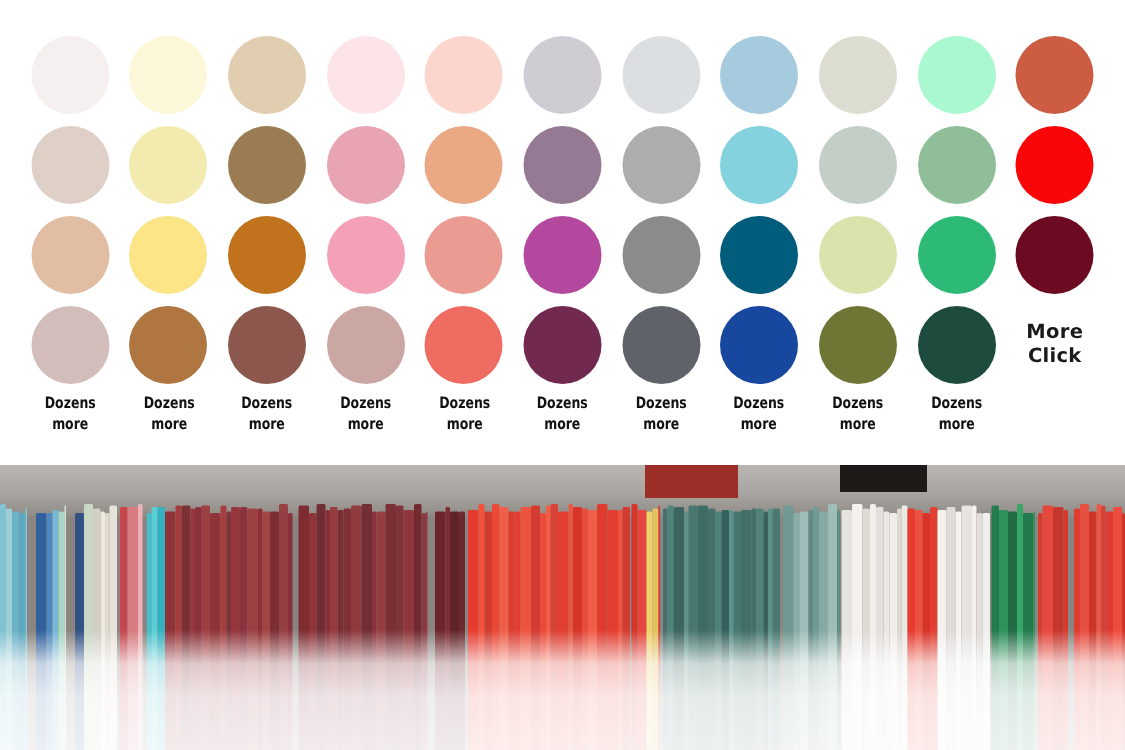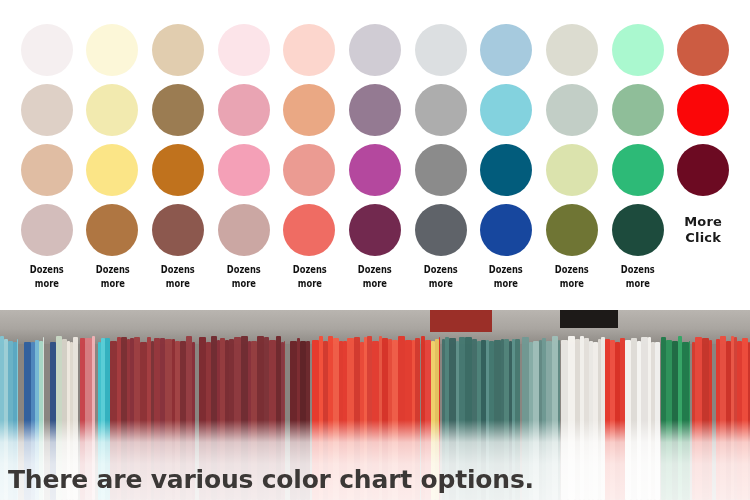--- a/index.html
+++ b/index.html
@@ -482,16 +482,15 @@
         <div class="spine" style="left: 716px; width: 4px; background: rgb(226, 58, 46); top: 3px; height: 161px; opacity: 0.97;"></div>
         <div class="spine" style="left: 720px; width: 6px; background: rgb(240, 74, 58); top: 0px; height: 164px; opacity: 0.91;"></div>
         <div class="spine" style="left: 726px; width: 5px; background: rgb(208, 50, 39); top: 5px; height: 159px; opacity: 0.97;"></div>
         <div class="spine" style="left: 731px; width: 3px; background: rgb(238, 84, 67); top: 0px; height: 164px; opacity: 0.95;"></div>
         <div class="spine" style="left: 734px; width: 3px; background: rgb(219, 58, 47); top: 1px; height: 163px; opacity: 0.88;"></div>
         <div class="spine" style="left: 737px; width: 5px; background: rgb(226, 58, 46); top: 5px; height: 159px; opacity: 0.97;"></div>
         <div class="spine" style="left: 742px; width: 6px; background: rgb(240, 74, 58); top: 2px; height: 162px; opacity: 0.97;"></div>
         <div class="spine" style="left: 748px; width: 2px; background: rgb(208, 50, 39); top: 6px; height: 158px; opacity: 0.97;"></div>
       </div>
     <div class="fade"></div>
-    <div class="photo-caption">There are various color chart options.</div>
   </div>
 
 </div>
 
 </body></html>

